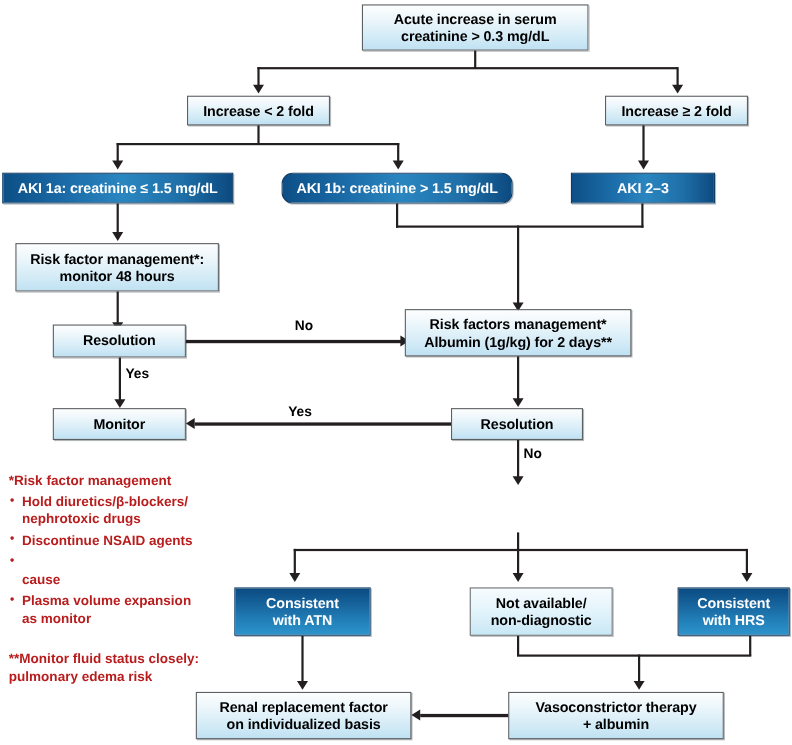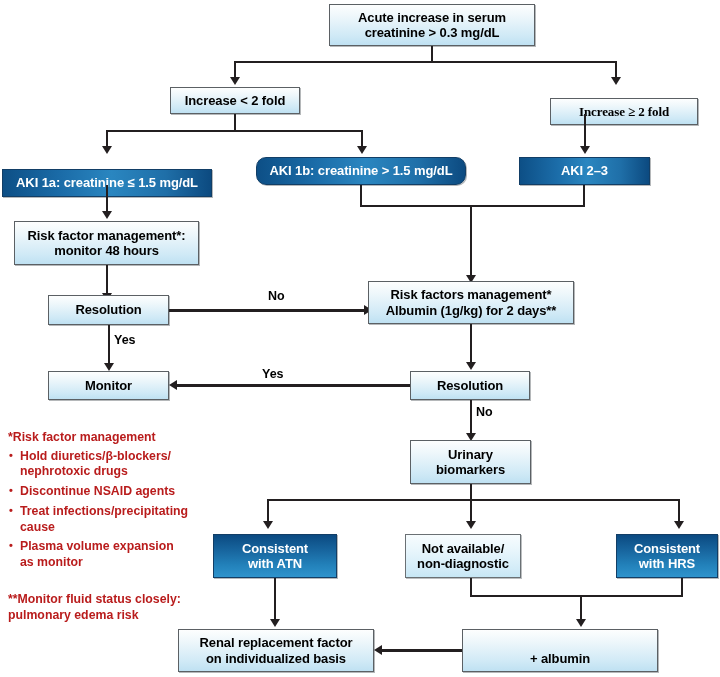--- a/index.html
+++ b/index.html
@@ -117,35 +117,35 @@
   <div class="ln vln" style="left:431px;top:46px;height:16px;"></div>
   <div class="ln hln" style="left:234px;top:61px;width:382px;"></div>
   <div class="ln vln" style="left:234px;top:61px;height:18px;"></div>
   <div class="arw" style="left:230px;top:77px;"></div>
   <div class="ln vln" style="left:615px;top:61px;height:18px;"></div>
   <div class="arw" style="left:611px;top:77px;"></div>
 
   <div class="box light" style="left:170px;top:87px;width:130px;height:27px;">
     <span class="txt">Increase &lt; 2 fold</span>
   </div>
-  <div class="box light" style="left:550px;top:98px;width:148px;height:27px;font-family:Liberation Serif, serif;">
+  <div class="box light" style="left:550px;top:87px;width:130px;height:27px;">
     <span class="txt">Increase ≥ 2 fold</span>
   </div>
 
   <div class="ln vln" style="left:234px;top:114px;height:17px;"></div>
   <div class="ln hln" style="left:106px;top:130px;width:257px;"></div>
   <div class="ln vln" style="left:106px;top:130px;height:18px;"></div>
   <div class="arw" style="left:102px;top:146px;"></div>
   <div class="ln vln" style="left:361px;top:130px;height:18px;"></div>
   <div class="arw" style="left:357px;top:146px;"></div>
 
   <div class="ln vln" style="left:584px;top:114px;height:34px;"></div>
   <div class="arw" style="left:580px;top:146px;"></div>
 
-  <div class="box dark" style="left:2px;top:157px;width:210px;height:28px;margin-top:12px;">
+  <div class="box dark" style="left:2px;top:157px;width:210px;height:28px;">
     <span class="txt">AKI 1a: creatinine ≤ 1.5 mg/dL</span>
   </div>
   <div class="box dark" style="left:256px;top:157px;width:210px;height:28px;border-radius:10px;">
     <span class="txt">AKI 1b: creatinine &gt; 1.5 mg/dL</span>
   </div>
   <div class="box dark" style="left:519px;top:157px;width:131px;height:28px;">
     <span class="txt">AKI 2–3</span>
   </div>
 
   <div class="ln vln" style="left:106px;top:185px;height:28px;"></div>
@@ -198,44 +198,38 @@
   </div>
 
   <div class="ln hln" style="left:177px;top:384px;width:233px;height:3px;"></div>
   <div class="arw-l" style="left:169px;top:380px;"></div>
   <div class="elabel" style="left:262px;top:367px;">Yes</div>
 
   <div class="ln vln" style="left:470px;top:400px;height:36px;"></div>
   <div class="arw" style="left:466px;top:433px;"></div>
   <div class="elabel" style="left:476px;top:405px;">No</div>
 
-  <div class="box light" style="left:410px;top:440px;width:121px;height:44px;">
-    <span class="txt">
-      <span>Urinary</span><br>
-      <span>biomarkers</span>
-    </span>
-  </div>
 
   <div class="ln vln" style="left:470px;top:484px;height:16px;"></div>
   <div class="ln hln" style="left:267px;top:499px;width:412px;"></div>
   <div class="ln vln" style="left:267px;top:499px;height:25px;"></div>
   <div class="arw" style="left:263px;top:521px;"></div>
   <div class="ln vln" style="left:470px;top:499px;height:25px;"></div>
   <div class="arw" style="left:466px;top:521px;"></div>
   <div class="ln vln" style="left:678px;top:499px;height:25px;"></div>
   <div class="arw" style="left:674px;top:521px;"></div>
 
   <div class="box dark vert" style="left:213px;top:534px;width:124px;height:44px;">
     <span class="txt">
       <span>Consistent</span><br>
       <span>with ATN</span>
     </span>
   </div>
 
-  <div class="box paleblue" style="left:405px;top:534px;width:116px;height:44px;">
+  <div class="box paleblue" style="left:427px;top:534px;width:130px;height:44px;">
     <span class="txt">
       <span>Not available/</span><br>
       <span>non-diagnostic</span>
     </span>
   </div>
 
   <div class="box dark vert" style="left:616px;top:534px;width:102px;height:44px;">
     <span class="txt">
       <span>Consistent</span><br>
       <span>with HRS</span>
@@ -253,40 +247,40 @@
 
   <div class="box light" style="left:178px;top:629px;width:196px;height:43px;">
     <span class="txt">
       <span>Renal replacement factor</span><br>
       <span>on individualized basis</span>
     </span>
   </div>
 
   <div class="box light" style="left:462px;top:629px;width:196px;height:43px;">
     <span class="txt">
-      <br>
+      <span>Vasoconstrictor therapy</span><br>
       <span>+ albumin</span>
     </span>
   </div>
 
   <div class="ln hln" style="left:382px;top:649px;width:80px;height:3px;"></div>
   <div class="arw-l" style="left:374px;top:645px;"></div>
 
   <div class="fnblock" style="left:8px;top:430px;width:215px;">
     <div class="fnhead">*Risk factor management</div>
     <ul class="fnlist">
       <li>
         <span>Hold diuretics/β-blockers/</span><br>
         <span>nephrotoxic drugs</span>
       </li>
       <li>
         <span>Discontinue NSAID agents</span>
       </li>
       <li>
-        <span>Treat infections/precipitating</span><br>
+        <br>
         <span>cause</span>
       </li>
       <li>
         <span>Plasma volume expansion</span><br>
         <span>as monitor</span>
       </li>
     </ul>
     <div class="fn2">
       <span>**Monitor fluid status closely:</span><br>
       <span>pulmonary edema risk</span>

